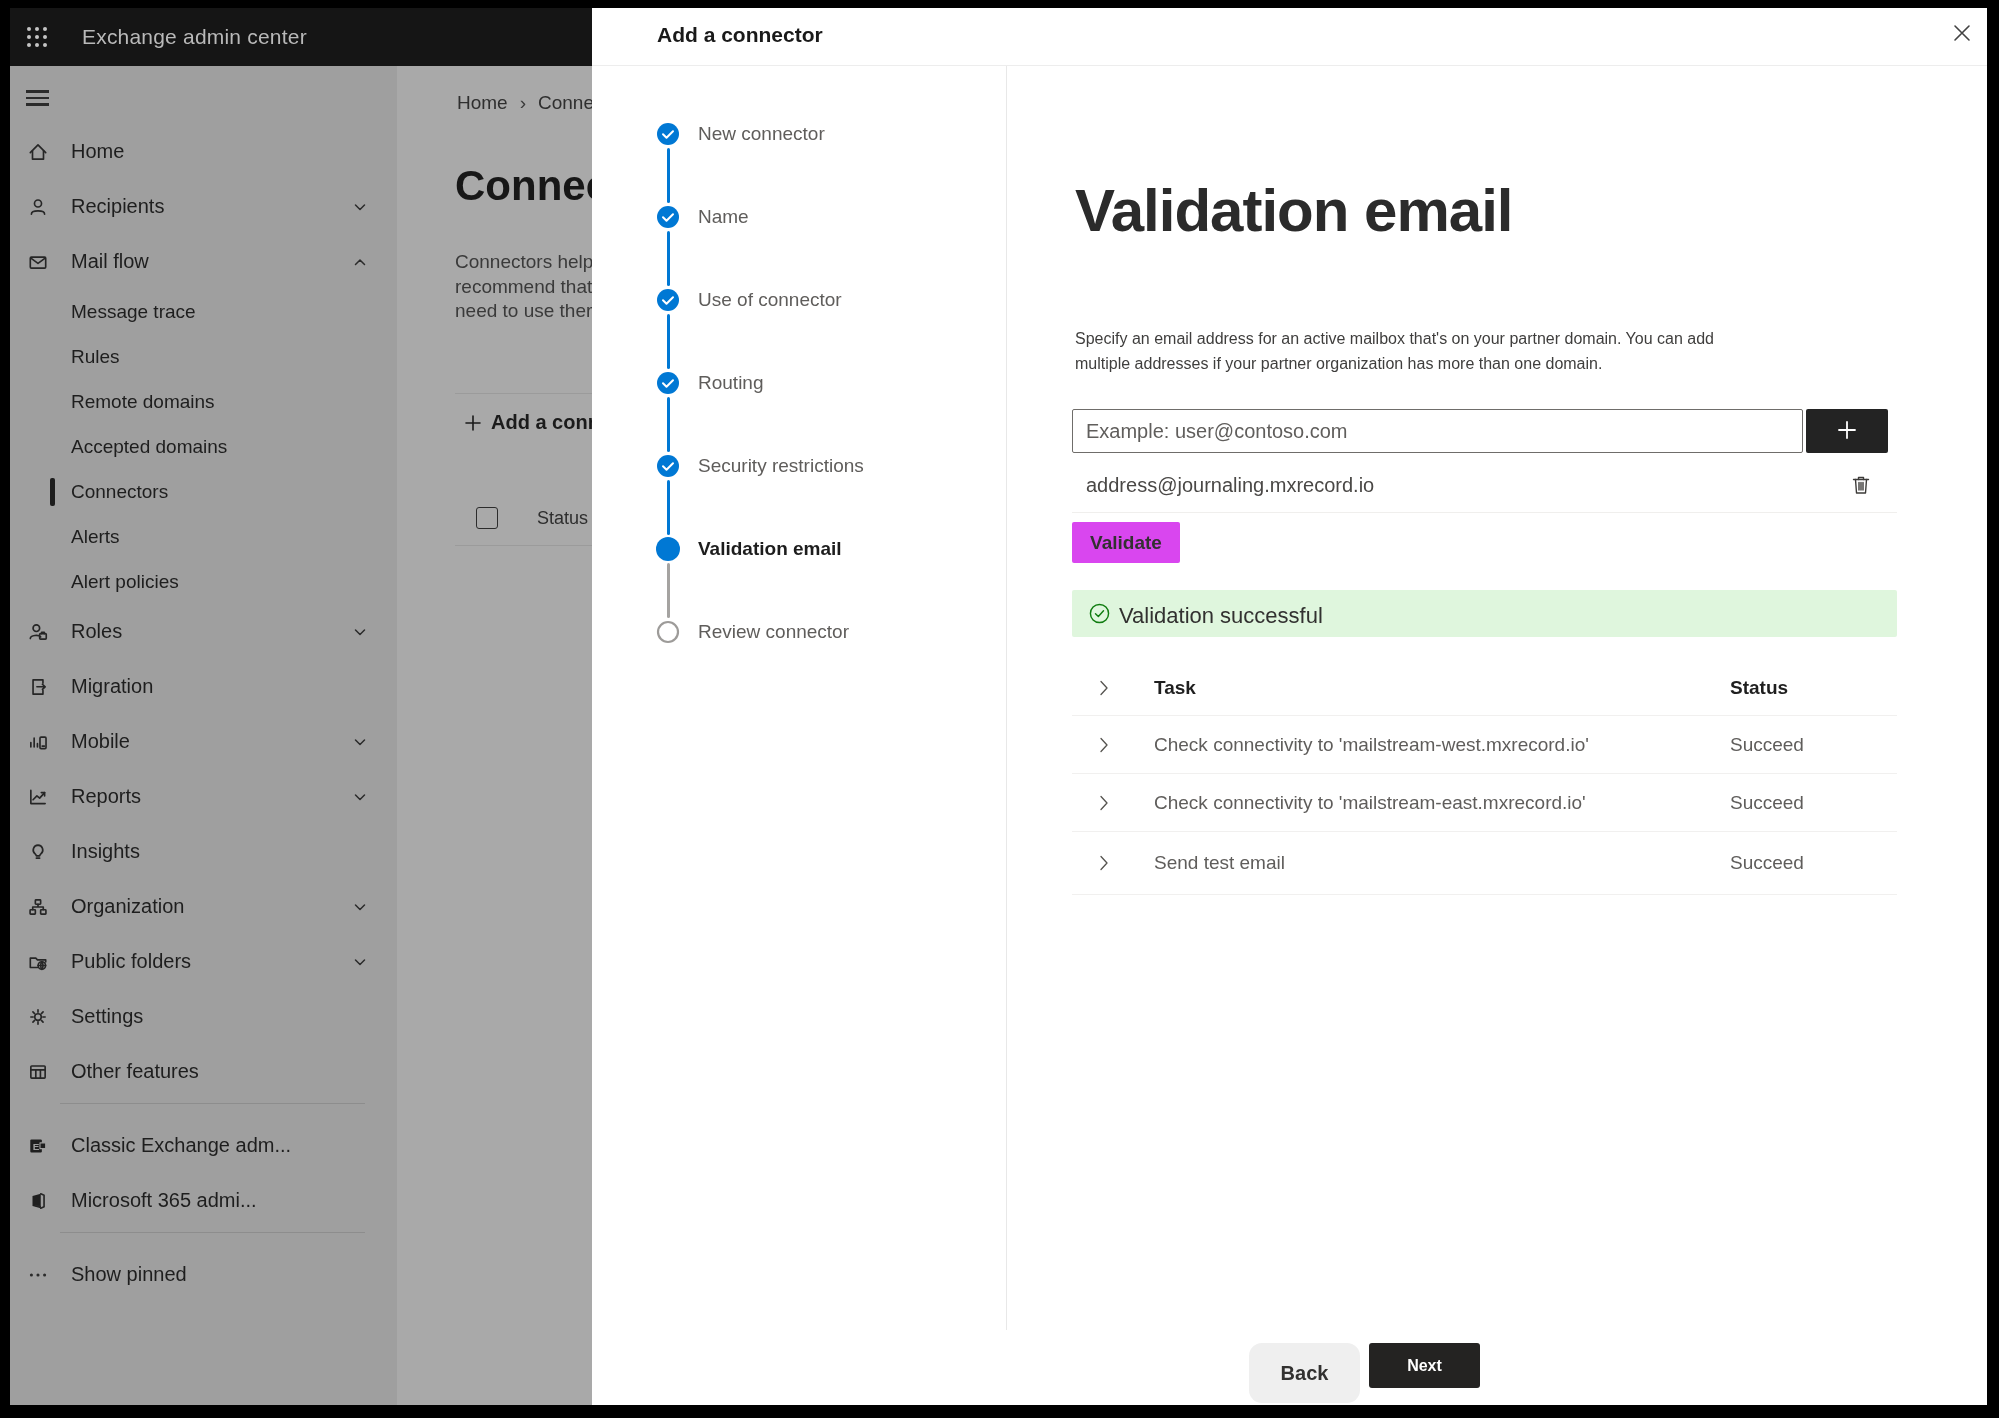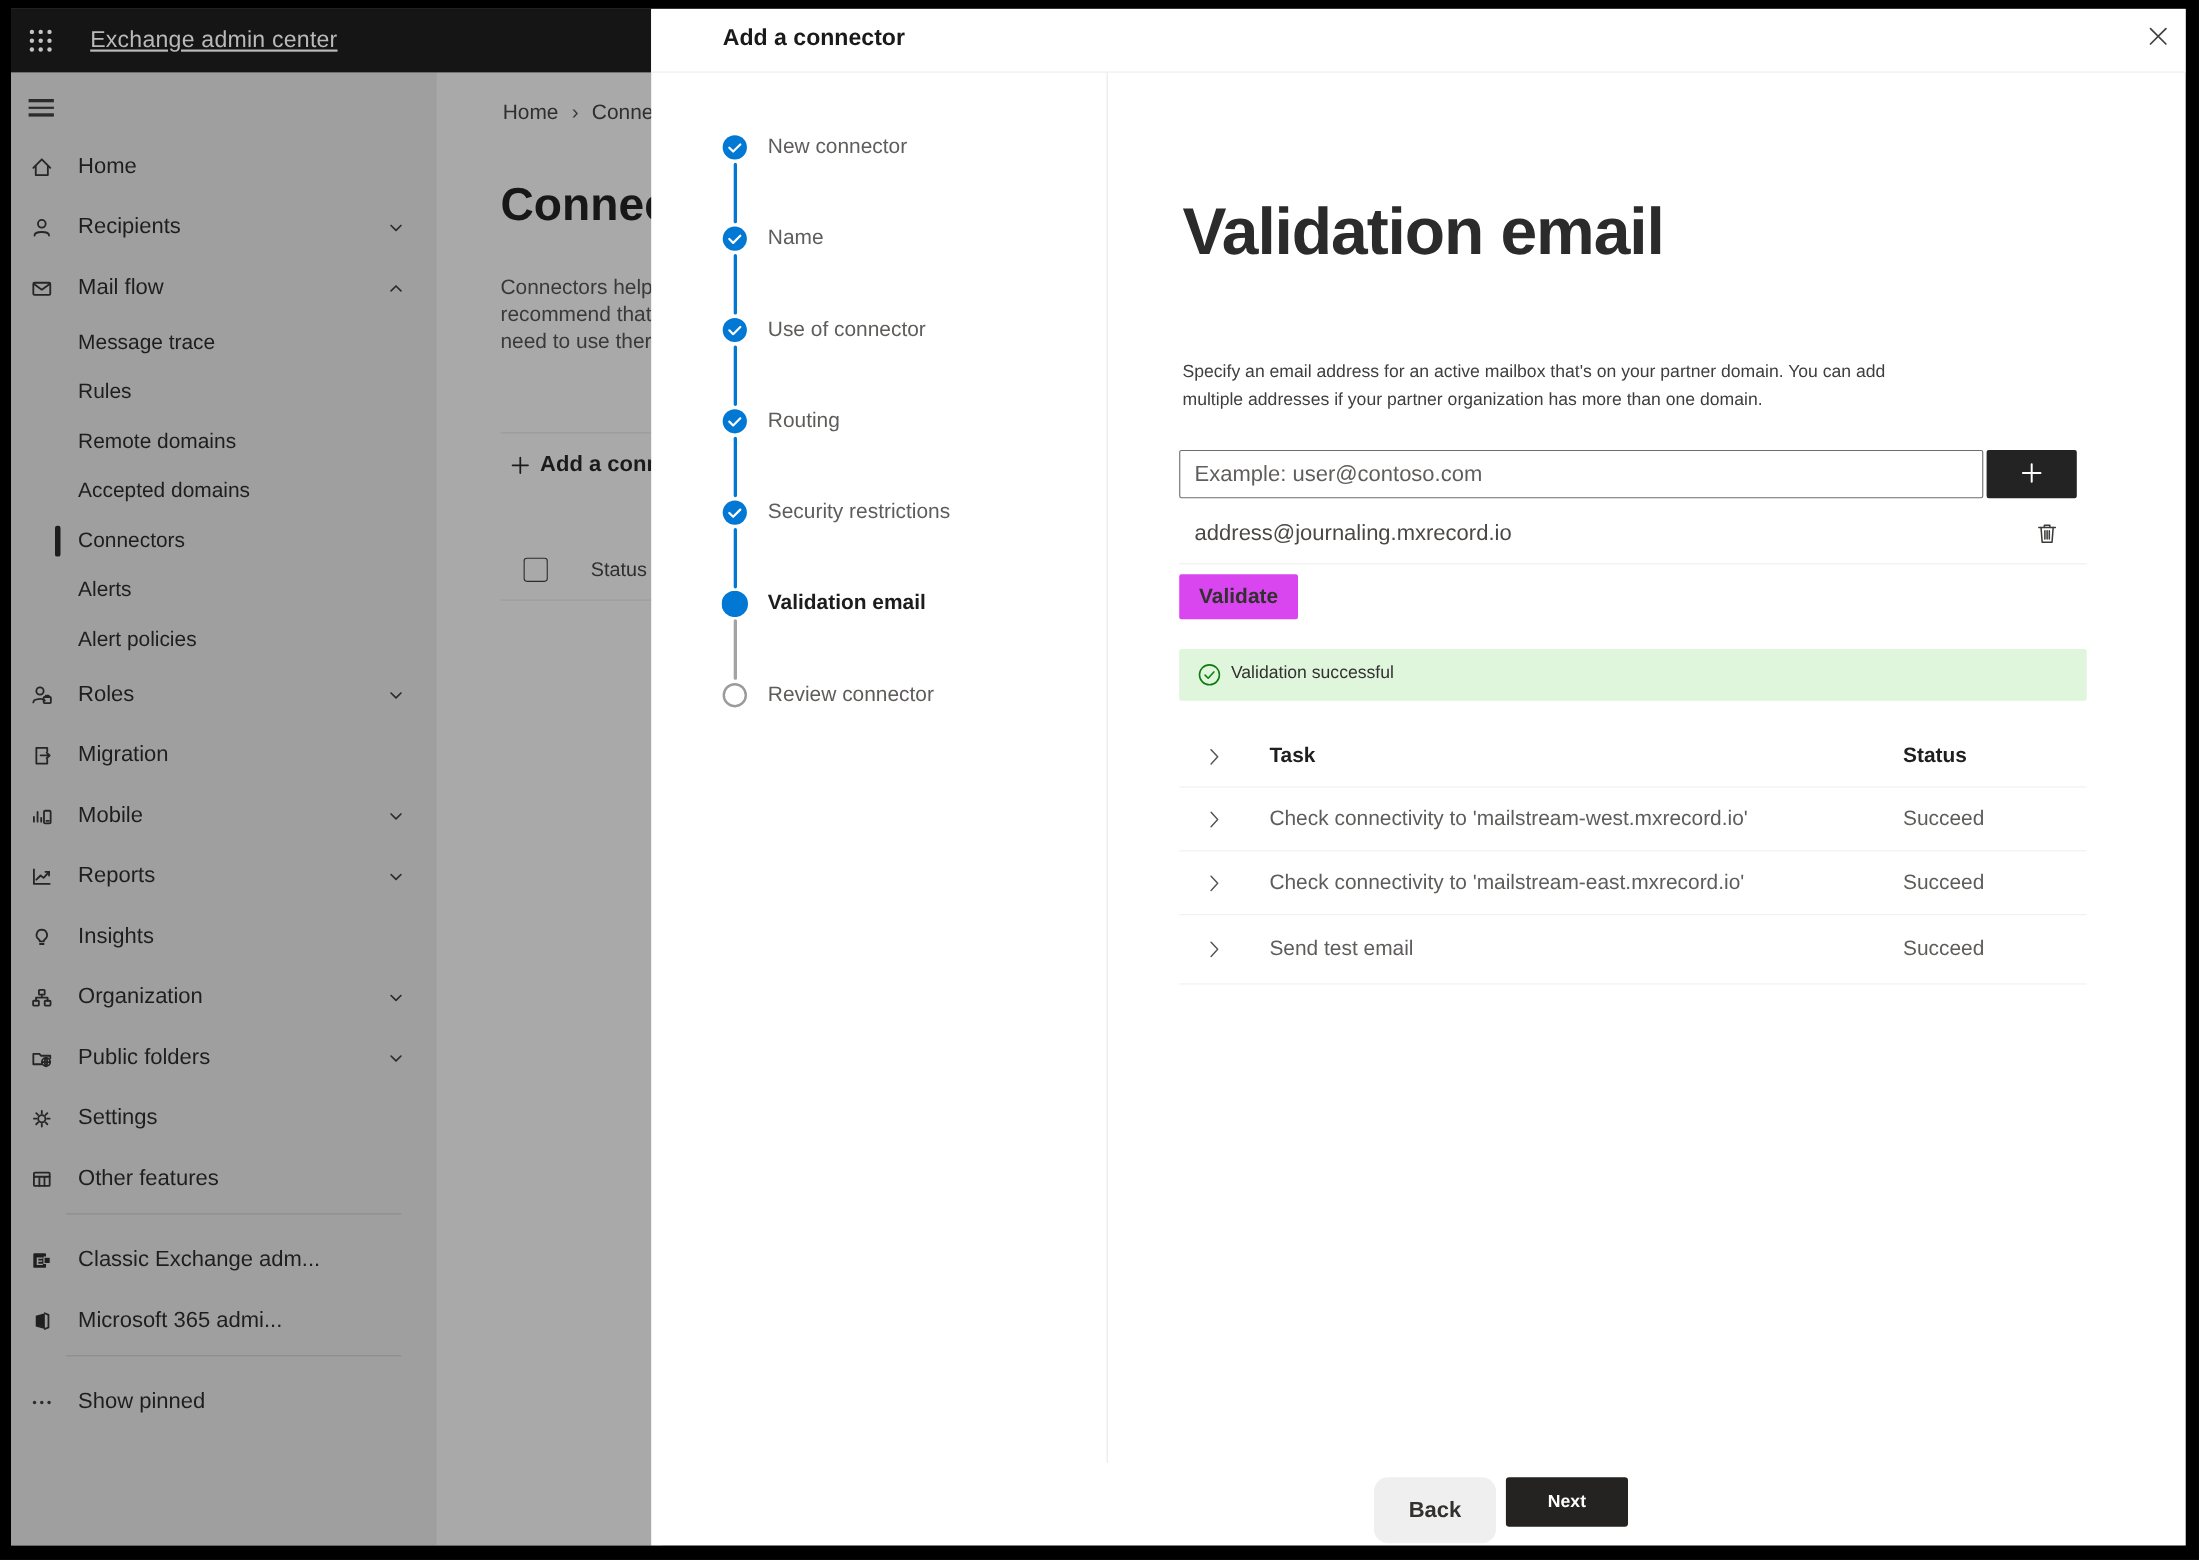--- a/index.html
+++ b/index.html
@@ -5,21 +5,21 @@
   html,body{margin:0;padding:0;background:#000;}
   body{width:1999px;height:1418px;position:relative;overflow:hidden;
        font-family:"Liberation Sans","DejaVu Sans",sans-serif;
        -webkit-font-smoothing:antialiased;}
   .abs{position:absolute;}
   
   #screen{left:10px;top:8px;width:1977px;height:1397px;background:#a9a9a9;overflow:hidden;}
   
   #topbar{left:0;top:0;width:100%;height:58px;background:#151515;z-index:1;}
   #topbar .title{position:absolute;left:72px;top:0;height:58px;line-height:58px;
-      font-size:21px;color:#b9b9b9;letter-spacing:.2px;text-decoration:underline;}
+      font-size:21px;color:#b9b9b9;letter-spacing:.2px;}
   #waffle{position:absolute;left:15px;top:17px;width:24px;height:24px;}
   
   #sidebar{left:0;top:58px;width:387px;height:1339px;background:#9f9f9f;z-index:1;}
   #hamburger{position:absolute;left:16px;top:24px;width:23px;height:16px;}
   #hamburger div{height:2.5px;background:#2b2b2b;margin-bottom:4.2px;}
   #nav{position:absolute;left:0;top:58px;right:0;}
   .nav-item{position:relative;display:flex;align-items:center;height:55px;color:#1e1e1e;font-size:20px;}
   .nav-item.sub{height:45px;font-size:19px;}
   .nav-item .nicon{position:absolute;left:17px;top:50%;transform:translateY(-50%);width:22px;height:22px;}
   .nav-item .nlabel{margin-left:61px;white-space:nowrap;}
@@ -62,21 +62,21 @@
   #email-input::placeholder{color:#605e5c;}
   #plus-btn{position:absolute;left:1214px;top:401px;width:82px;height:44px;background:#232323;border:none;
       border-radius:2px;cursor:pointer;}
   #addr-row{position:absolute;left:480px;top:449px;width:825px;height:55px;border-bottom:1px solid #f0efed;}
   #addr-text{position:absolute;left:14px;top:17px;font-size:20px;color:#4a4846;}
   #trash{position:absolute;left:1257px;top:465px;width:24px;height:24px;cursor:pointer;}
   #validate-btn{position:absolute;left:480px;top:514px;width:108px;height:41px;background:#d946ef;border:none;
       border-radius:2px;font-size:19px;font-weight:600;color:#323130;font-family:inherit;cursor:pointer;}
   #banner{position:absolute;left:480px;top:582px;width:825px;height:47px;background:#dff6dd;border-radius:2px;}
   #banner .bicon{position:absolute;left:17px;top:13px;width:21px;height:21px;}
-  #banner .btext{position:absolute;left:47px;top:13px;font-size:16px;color:#323130;}
+  #banner .btext{position:absolute;left:47px;top:13px;font-size:22px;color:#323130;}
   
   #tasktable{position:absolute;left:480px;top:652px;width:825px;}
   .trow{position:relative;border-bottom:1px solid #f1f0ef;}
   .trow .rchev{position:absolute;left:21px;top:50%;transform:translateY(-50%);width:22px;height:22px;}
   .trow .tcell{position:absolute;left:82px;top:50%;transform:translateY(-50%);font-size:19px;color:#5f5d5b;white-space:nowrap;}
   .trow .scell{position:absolute;left:658px;top:50%;transform:translateY(-50%);font-size:19px;color:#5f5d5b;}
   .trow.head .tcell,.trow.head .scell{font-weight:bold;color:#1f1f1f;}
   
   #back-btn{position:absolute;left:657px;top:1335px;width:111px;height:60px;background:#efefef;border:none;
       border-radius:13px;font-size:20px;font-weight:600;color:#323130;font-family:inherit;cursor:pointer;}

